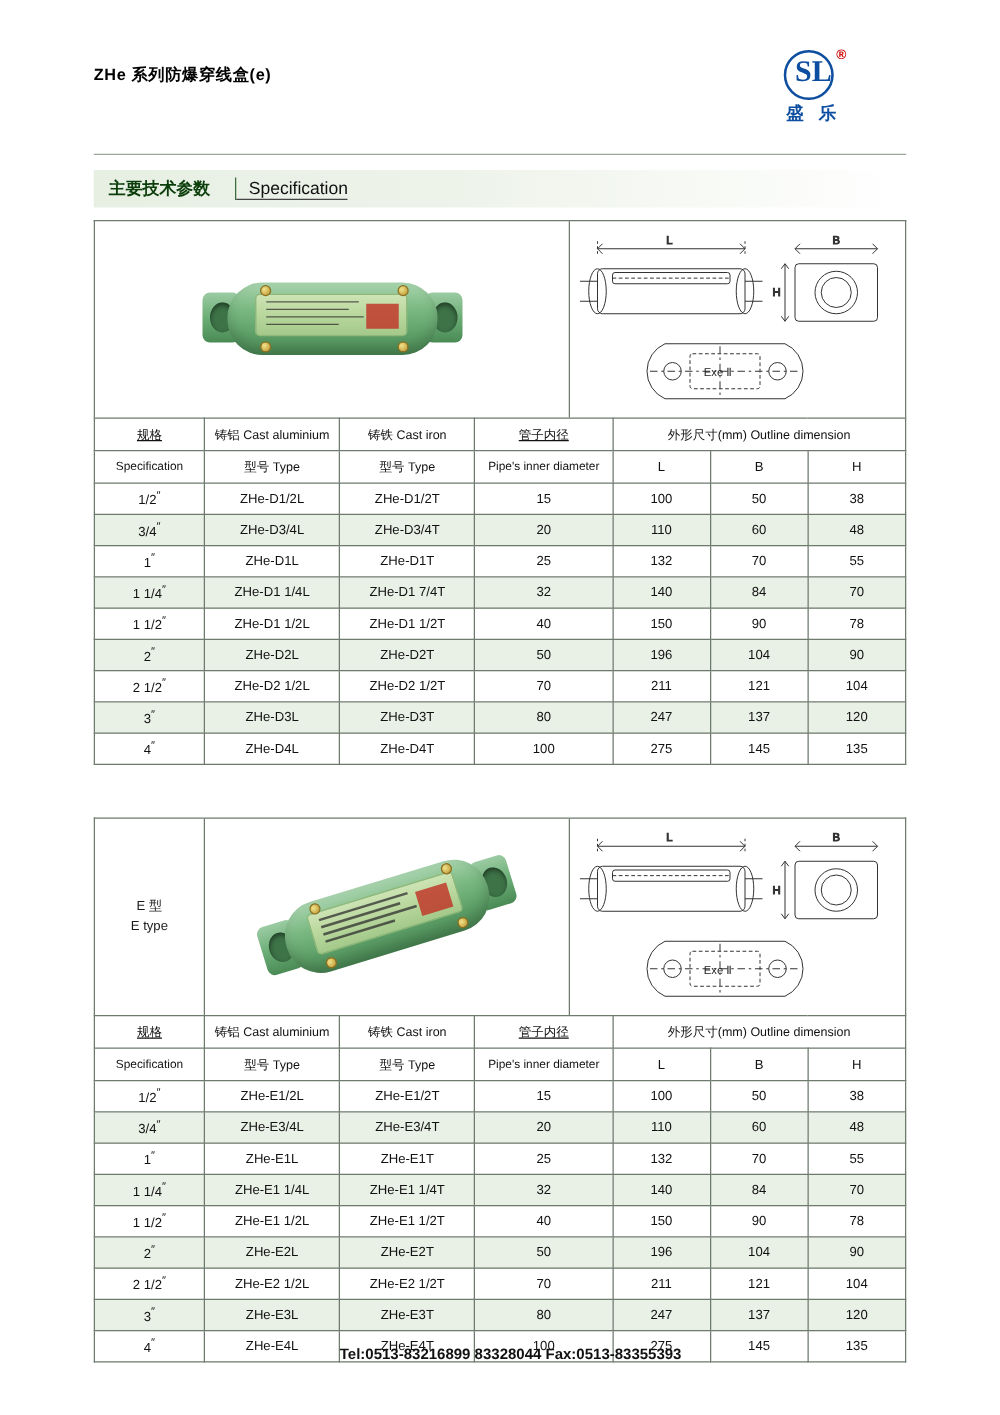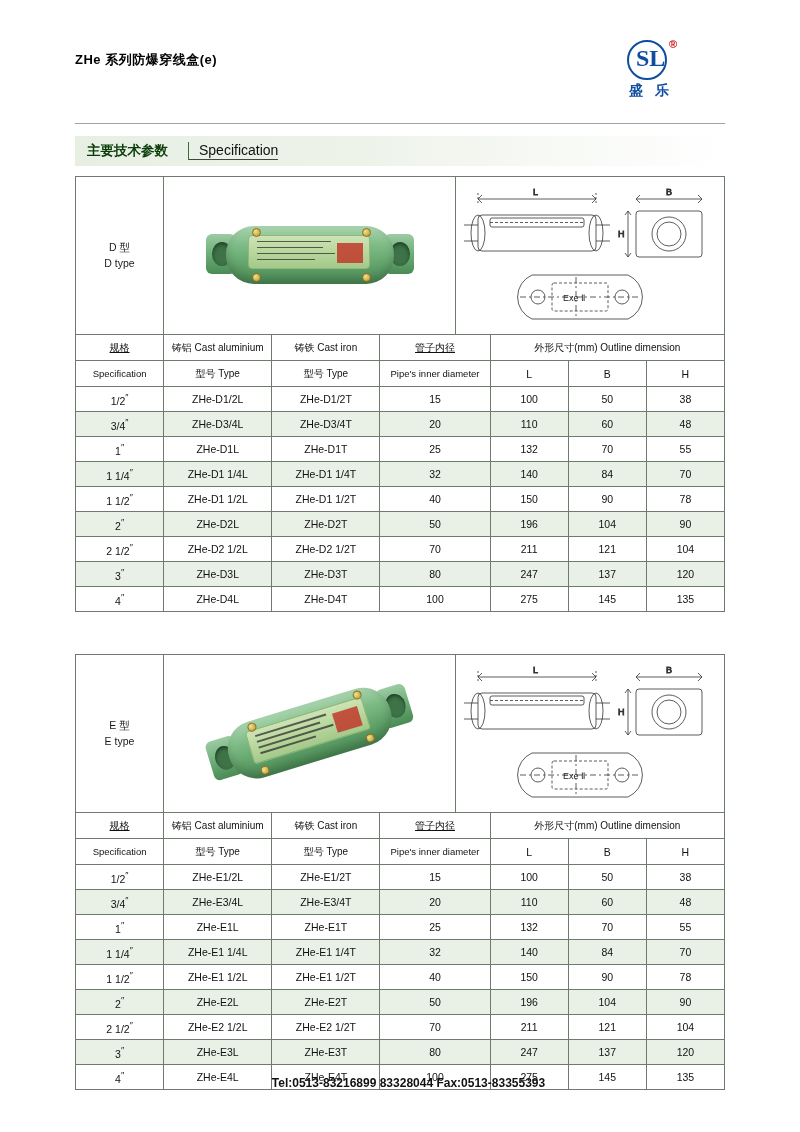--- a/index.html
+++ b/index.html
@@ -298,24 +298,20 @@
     </div>
     <div class="header-rule"></div>
   </div>
 
   <div class="spec-banner">
     <span class="spec-cn">主要技术参数</span>
     <span class="spec-en">Specification</span>
   </div>
 
   <div class="fig-block">
-    <div class="fig-type">
-      <div>D 型</div>
-      <div>D type</div>
-    </div>
     <div class="fig-photo">
       <div class="prod">
         <div class="prod-end left">
             <div class="hole"></div>
           </div>
         <div class="prod-end right">
             <div class="hole"></div>
           </div>
         <div class="prod-body"></div>
         <div class="prod-plate">
@@ -424,21 +420,21 @@
         <td>ZHe-D1L</td>
         <td>ZHe-D1T</td>
         <td>25</td>
         <td>132</td>
         <td>70</td>
         <td>55</td>
       </tr>
       <tr class="alt">
         <td><span>1 1/4</span><span class="prime">″</span></td>
         <td>ZHe-D1 1/4L</td>
-        <td>ZHe-D1 1/4T</td>
+        <td>ZHe-D1 7/4T</td>
         <td>32</td>
         <td>140</td>
         <td>84</td>
         <td>70</td>
       </tr>
       <tr>
         <td><span>1 1/2</span><span class="prime">″</span></td>
         <td>ZHe-D1 1/2L</td>
         <td>ZHe-D1 1/2T</td>
         <td>40</td>

